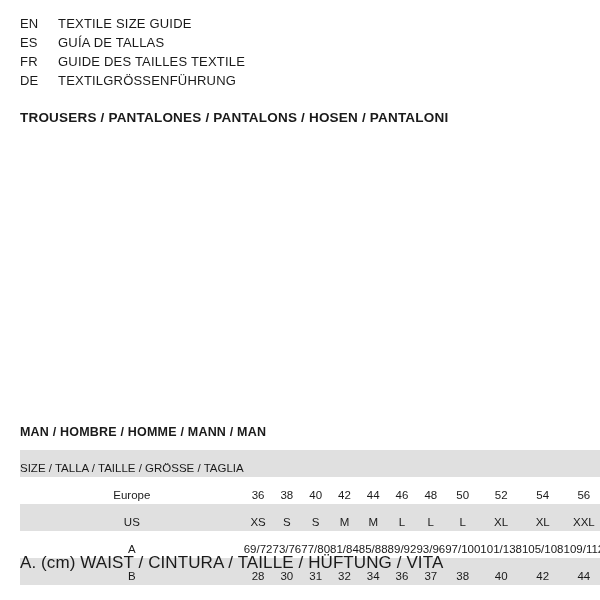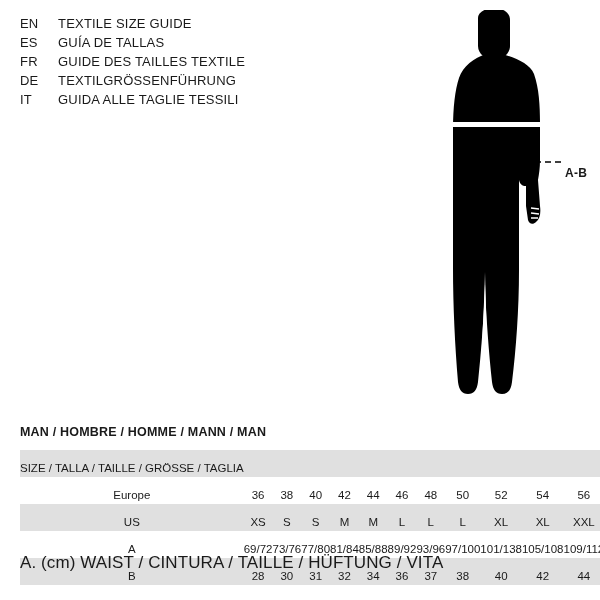--- a/index.html
+++ b/index.html
@@ -133,69 +133,24 @@
       <span class="lang-text">GUÍA DE TALLAS</span>
     </div>
     <div class="lang-row">
       <span class="lang-code">FR</span>
       <span class="lang-text">GUIDE DES TAILLES TEXTILE</span>
     </div>
     <div class="lang-row">
       <span class="lang-code">DE</span>
       <span class="lang-text">TEXTILGRÖSSENFÜHRUNG</span>
     </div>
-    <div class="lang-row">
-      <span class="lang-code">IT</span>
-      <span class="lang-text">GUIDA ALLE TAGLIE TESSILI</span>
-    </div>
   </div>
 
-
-  <div class="figure-wrap">
-    <svg class="figure-svg" width="200" height="400" viewBox="0 0 200 400">
-
-      <path d="M78,8 C78,2 86,-2 94,-2 C102,-2 110,2 110,10 L110,36 C110,44 102,50 94,50 C86,50 78,44 78,36 Z" fill="#000000"></path>
-
-      <path d="M86,44
-               L102,44
-               C116,48 130,54 134,64
-               C139,78 140,96 140,112
-               L140,150
-               C140,158 139,164 138,170
-               L140,196
-               C141,203 140,209 136,212
-               C133,215 129,214 128,210
-               L126,196
-               L126,176
-               C122,176 120,174 119,170
-               L119,160
-               L119,260
-               C119,300 116,340 112,372
-               C111,380 108,384 102,384
-               C96,384 93,380 92,372
-               C89,344 86,306 85,274
-               C84,306 81,344 78,372
-               C77,380 74,384 68,384
-               C62,384 59,380 58,372
-               C55,336 53,296 53,258
-               L53,118
-               C53,98 55,80 59,68
-               C63,56 74,48 86,44 Z" fill="#000000"></path>
-
-      <path d="M128,196 L140,196 L140,200 L128,200 Z" fill="#ffffff" opacity="0.0"></path>
-      <path d="M131,198 L139,199 M131,203 L139,204 M131,208 L138,208" stroke="#ffffff" stroke-width="1.4" fill="none"></path>
-
-      <rect x="50" y="112" width="95" height="5" fill="#ffffff"></rect>
-
-      <path d="M85,262 C84,300 82,340 80,366 L88,366 C87,340 86,300 85,262 Z" fill="#ffffff"></path>
-
-      <line x1="55" y1="152" x2="162" y2="152" stroke="#000000" stroke-width="1.6" stroke-dasharray="6,4"></line>
-    </svg>
-    <div class="ab-label">A-B</div>
-  </div>
+  <div class="section-title">TROUSERS / PANTALONES / PANTALONS / HOSEN / PANTALONI</div>
+
 
   <div class="table-title">MAN / HOMBRE / HOMME / MANN / MAN</div>
 
   <table class="size-table">
     <tbody>
       <tr class="shaded">
         <td class="col-label">SIZE / TALLA / TAILLE / GRÖSSE / TAGLIA</td>
         <td class="col-val"></td>
         <td class="col-val"></td>
         <td class="col-val"></td>

